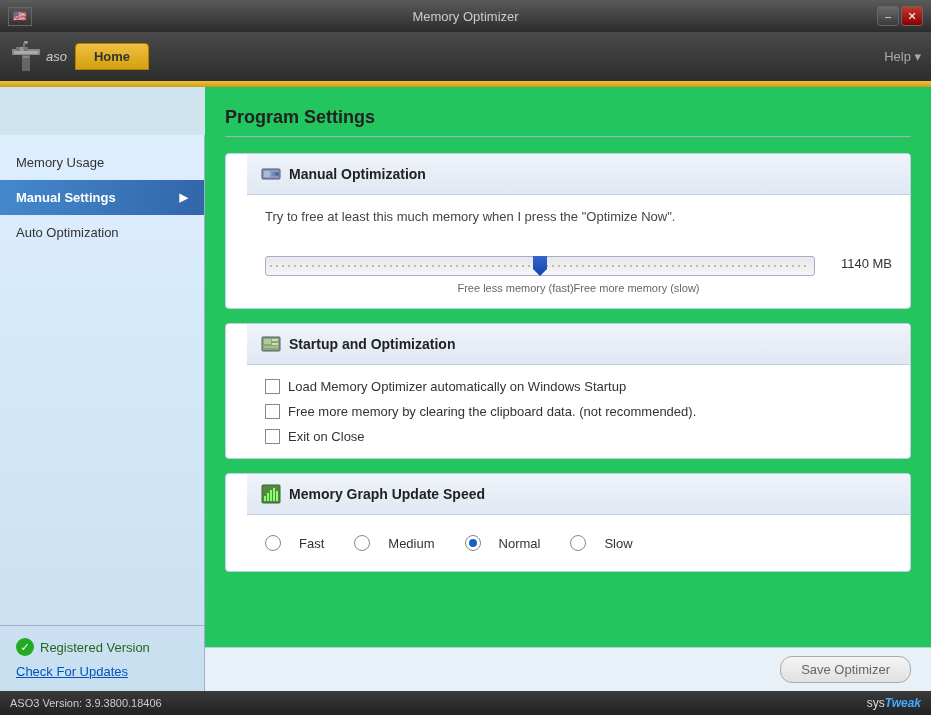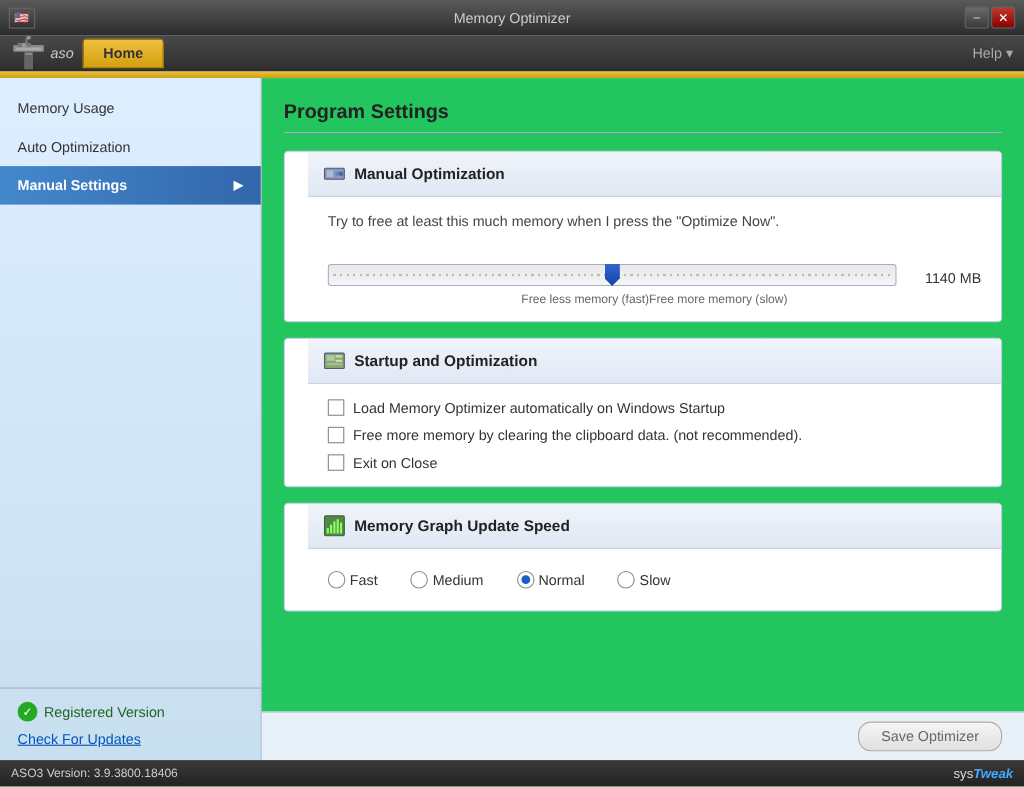--- a/index.html
+++ b/index.html
@@ -60,21 +60,21 @@
     .flag-icon {
       background: linear-gradient(to bottom, #555, #333);
       border: 1px solid #666;
       padding: 2px 4px;
       font-size: 11px;
     }
 
     
     .nav-bar {
       background: linear-gradient(to bottom, #4a4a4a, #2d2d2d);
-      height: 33px;
+      height: 49px;
       display: flex;
       align-items: center;
       padding: 0 10px;
       gap: 8px;
       justify-content: flex-end;
     }
     .app-logo {
       display: flex;
       align-items: center;
       gap: 4px;
@@ -114,26 +114,27 @@
 
     
     .main-content {
       display: flex;
       flex: 1;
       overflow: hidden;
     }
 
     
     .sidebar {
-      width: 238px;
+      width: 205px;
       background: linear-gradient(to bottom, #ddeeff, #c8dff0);
       border-right: 1px solid #aac;
       display: flex;
       flex-direction: column;
       padding-top: 10px;
+      margin-top: 48px;
     }
     .sidebar-item {
       padding: 10px 16px;
       color: #333;
       cursor: pointer;
       font-size: 13px;
     }
     .sidebar-item.active {
       background: linear-gradient(to right, #4488cc, #3366aa);
       color: white;
@@ -226,21 +227,21 @@
     }
     .section-desc {
       color: #444;
       font-size: 13px;
       margin-bottom: 12px;
     }
 
     
     .slider-row {
       display: flex;
-      align-items: flex-end;
+      align-items: flex-start;
       gap: 12px;
       margin-bottom: 6px;
       margin-top: 32px;
     }
     .slider-container {
       flex: 1;
     }
     .slider-track {
       width: 100%;
       height: 20px;
@@ -305,21 +306,21 @@
     
     .radio-row {
       display: flex;
       align-items: center;
       gap: 30px;
       padding: 6px 0;
     }
     .radio-item {
       display: flex;
       align-items: center;
-      gap: 4px;
+      gap: 18px;
       font-size: 13px;
       color: #333;
       cursor: pointer;
     }
     .radio-outer {
       width: 16px;
       height: 16px;
       border: 1px solid #888;
       border-radius: 50%;
       background: white;
@@ -413,25 +414,25 @@
   <div class="nav-tab">Home</div>
   <div class="nav-right">Help ▾</div>
 </div>
 
 <div class="yellow-stripe"></div>
 
 <div class="main-content">
 
   <div class="sidebar">
     <div class="sidebar-item">Memory Usage</div>
-    <div class="sidebar-item">Auto Optimization</div>
     <div class="sidebar-item active">
       <span>Manual Settings</span>
       <span class="arrow">▶</span>
     </div>
+    <div class="sidebar-item">Auto Optimization</div>
 
     <div class="sidebar-bottom">
       <div class="registered">
         <div class="check-icon">✓</div>
         <span>Registered Version</span>
       </div>
       <a class="check-updates-link">Check For Updates</a>
     </div>
   </div>
 

